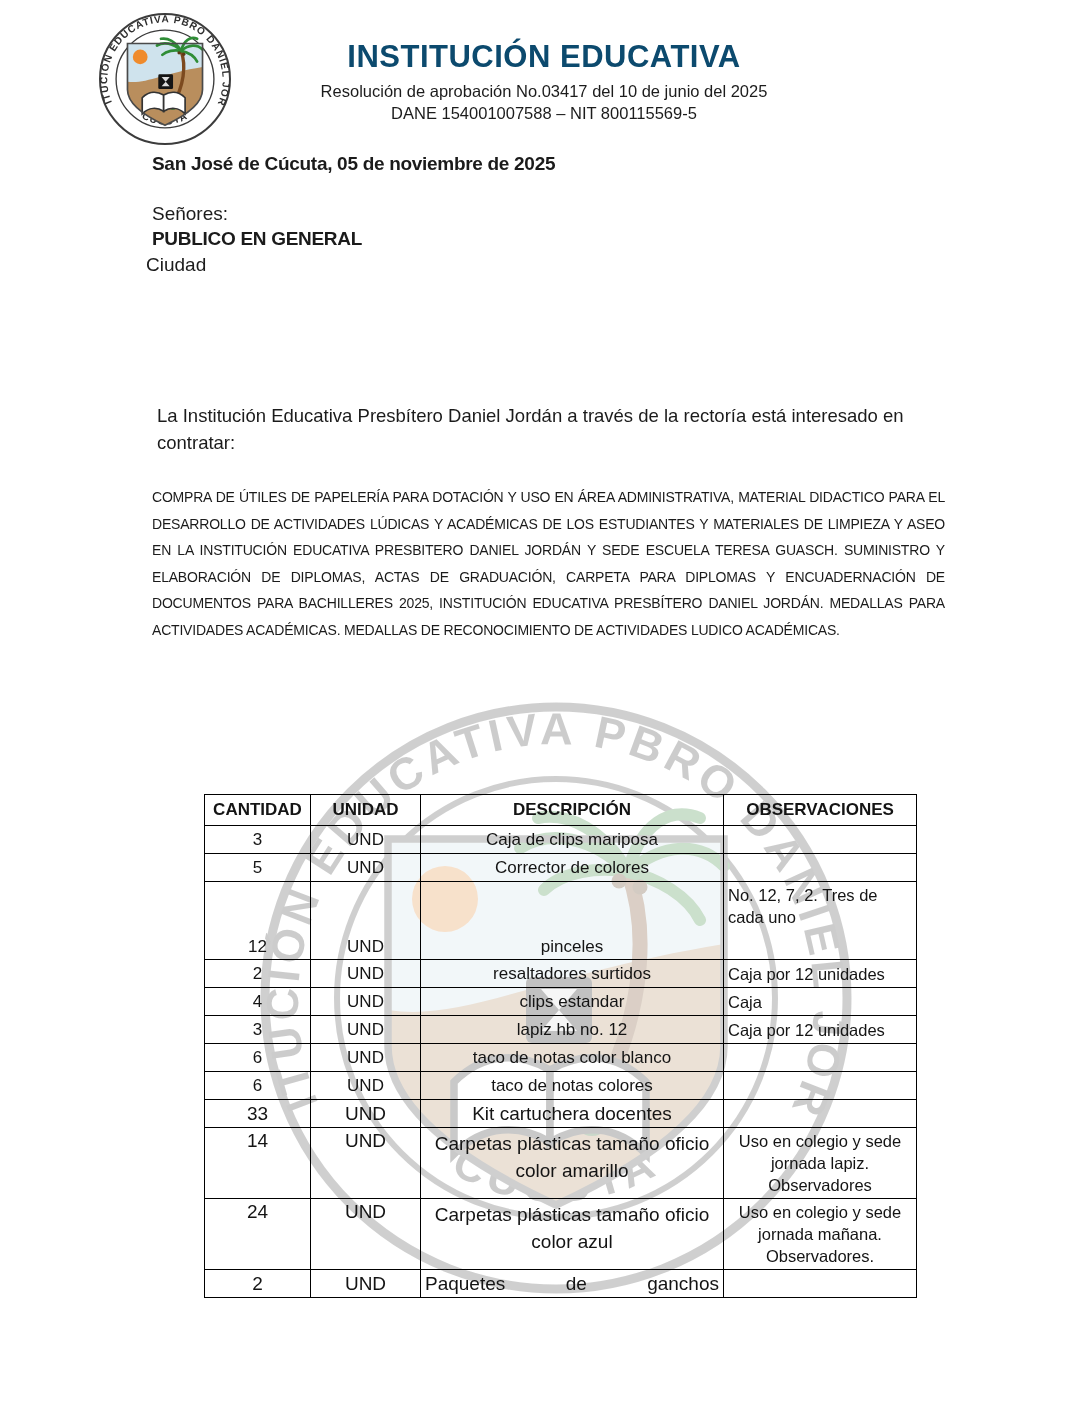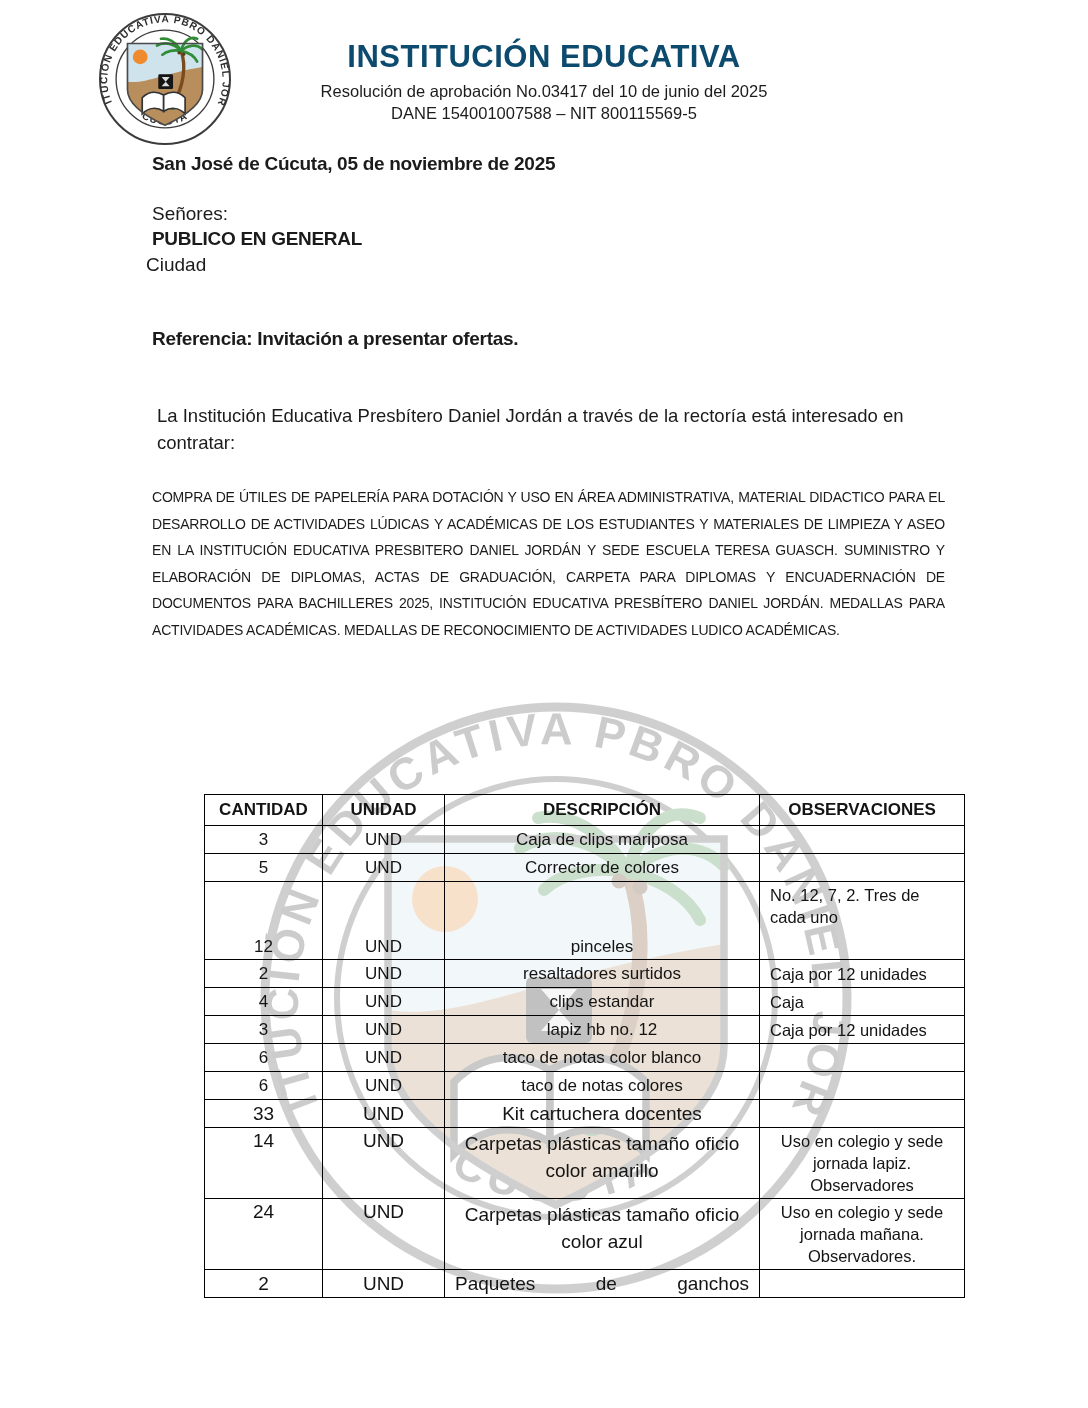--- a/index.html
+++ b/index.html
@@ -38,21 +38,21 @@
     z-index:1;opacity:.26;filter:saturate(.85);pointer-events:none;
   }
   
   .items-table{
     position:absolute;left:204px;top:794px;width:677px;z-index:2;
     border-collapse:collapse;table-layout:fixed;
     font-size:17px;color:#141414;
   }
   .items-table th,.items-table td{
     border:1.7px solid #000;
-    padding:2px 10px;
+    padding:2px 4px;
     background:transparent;
     vertical-align:middle;
     overflow:hidden;
   }
   .items-table th{font-weight:bold;text-align:center;height:26px;font-size:17px;}
   .col-cantidad{width:97px;text-align:center;}
   .col-unidad{width:101px;text-align:center;}
   .col-descripcion{width:294px;text-align:center;}
   .col-observaciones{width:184px;text-align:left;font-size:16.5px;line-height:22px;}
   .items-table tr{height:28px;}
@@ -145,21 +145,20 @@
   <div class="head-text">
     <div class="title1">INSTITUCIÓN EDUCATIVA</div>
     <div class="res-line">Resolución de aprobación No.03417 del 10 de junio del 2025</div>
     <div class="dane-line">DANE 154001007588 – NIT 800115569-5</div>
   </div>
 
   <div class="abs date-line">San José de Cúcuta, 05 de noviembre de 2025</div>
   <div class="abs salutation">Señores:</div>
   <div class="abs recipient">PUBLICO EN GENERAL</div>
   <div class="abs city">Ciudad</div>
-  <div class="abs reference">Referencia: Invitación a presentar ofertas.</div>
   <div class="abs intro">La Institución Educativa Presbítero Daniel Jordán a través de la rectoría está interesado en contratar:</div>
   <div class="abs object-par">COMPRA DE ÚTILES DE PAPELERÍA PARA DOTACIÓN Y USO EN ÁREA ADMINISTRATIVA, MATERIAL DIDACTICO PARA EL DESARROLLO DE ACTIVIDADES LÚDICAS Y ACADÉMICAS DE LOS ESTUDIANTES Y MATERIALES DE LIMPIEZA Y ASEO EN LA INSTITUCIÓN EDUCATIVA PRESBITERO DANIEL JORDÁN Y SEDE ESCUELA TERESA GUASCH. SUMINISTRO Y ELABORACIÓN DE DIPLOMAS, ACTAS DE GRADUACIÓN, CARPETA PARA DIPLOMAS Y ENCUADERNACIÓN DE DOCUMENTOS PARA BACHILLERES 2025, INSTITUCIÓN EDUCATIVA PRESBÍTERO DANIEL JORDÁN. MEDALLAS PARA ACTIVIDADES ACADÉMICAS. MEDALLAS DE RECONOCIMIENTO DE ACTIVIDADES LUDICO ACADÉMICAS.</div>
 
   <table class="items-table">
     <thead>
       <tr>
           <th class="col-cantidad">CANTIDAD</th>
           <th class="col-unidad">UNIDAD</th>
           <th class="col-descripcion">DESCRIPCIÓN</th>
           <th class="col-observaciones">OBSERVACIONES</th>

